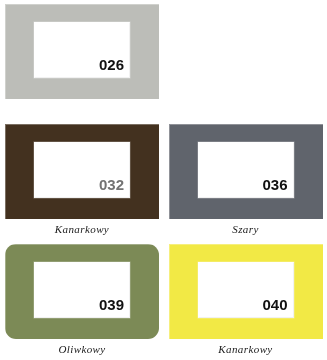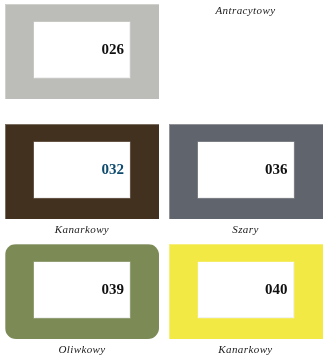--- a/index.html
+++ b/index.html
@@ -67,26 +67,26 @@
     box-shadow: 0 0 0 0.5px rgba(255,255,255,0.35);
   }
 
   
   .mat {
     align-items: flex-start;
     padding-top: 18px;
   }
 
   .code {
-    font-family: Liberation Serif, serif;
+    font-family: Liberation Sans, sans-serif;
     font-weight: bold;
     font-size: 15px;
     line-height: 1;
     color: #111111;
-    padding: 0 5px 20px 0;
+    padding: 0 5px 5px 0;
     letter-spacing: 0px;
     white-space: nowrap;
   }
 
   .caption {
     margin-top: 4px;
     font-family: "Liberation Serif", serif;
     font-style: italic;
     font-size: 11px;
     color: #1a1a1a;
@@ -111,27 +111,26 @@
 
   <div class="swatch-cell col-left">
     <div class="mat" style="background: rgb(188, 189, 184);">
       <div class="window" style="background: rgb(255, 255, 255);">
         <span class="code" style="color: rgb(17, 17, 17);">026</span>
       </div>
     </div>
   </div>
 
   <div class="swatch-cell col-right">
-    <div class="caption" style="color: rgb(26, 26, 26);">Antracytowy</div>
   </div>
 
   <div class="swatch-cell col-left">
     <div class="mat" style="background: rgb(67, 49, 31);">
       <div class="window" style="background: rgb(255, 255, 255);">
-        <span class="code" style="color: #0c4a6e;">032</span>
+        <span class="code" style="color: #737373;">032</span>
       </div>
     </div>
     <div class="caption" style="color: rgb(26, 26, 26);">Kanarkowy</div>
   </div>
 
   <div class="swatch-cell col-right">
     <div class="mat" style="background: rgb(96, 100, 108);">
       <div class="window" style="background: rgb(255, 255, 255);">
         <span class="code" style="color: rgb(17, 17, 17);">036</span>
       </div>

